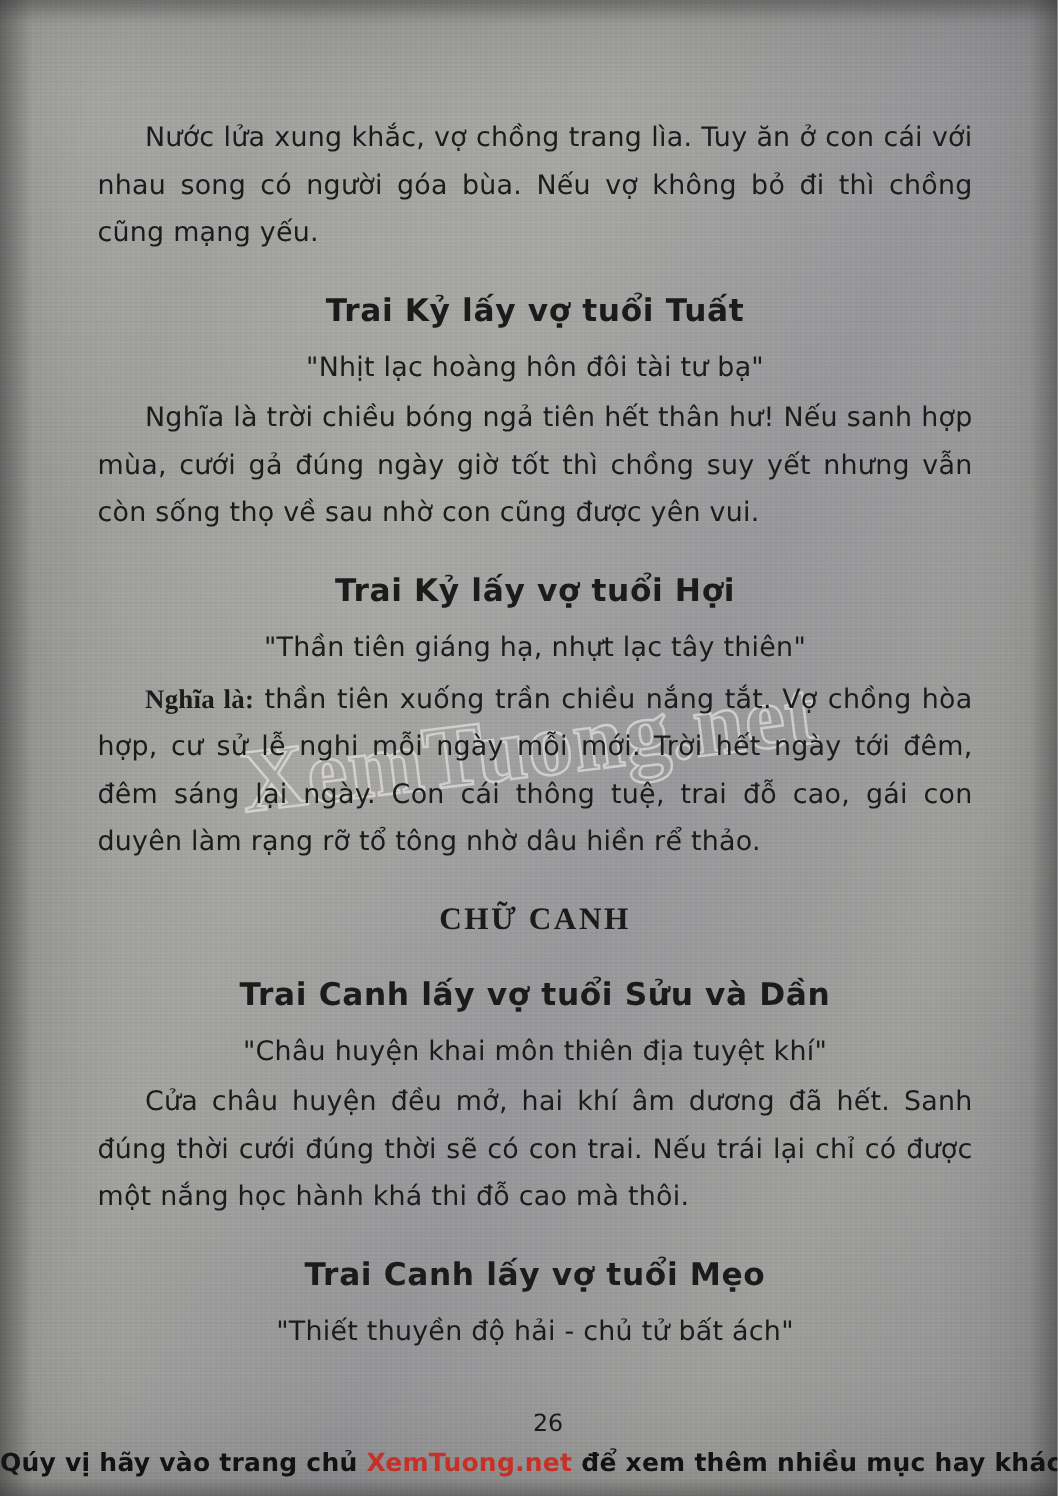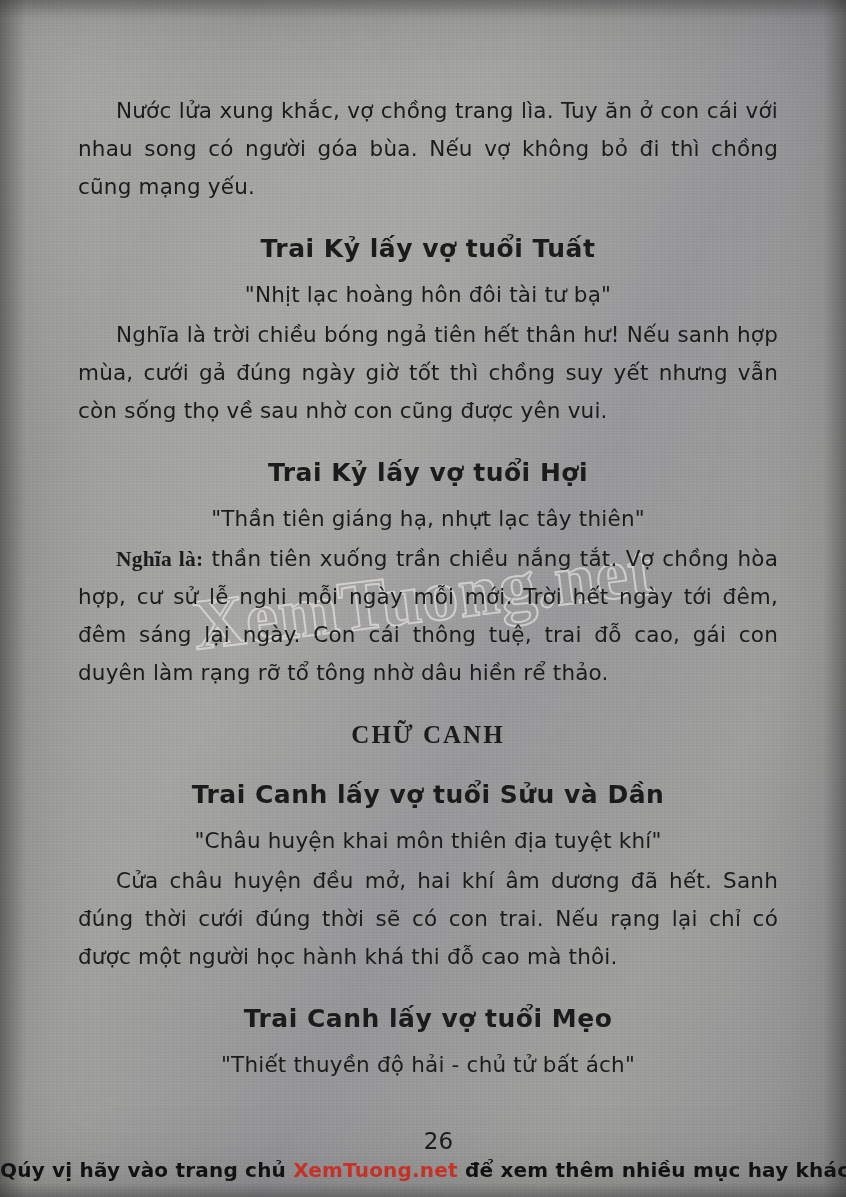--- a/index.html
+++ b/index.html
@@ -95,21 +95,21 @@
   .b {
     font-weight: bold;
     font-family: Liberation Serif, serif;
   }
   .page-number {
     position: absolute;
     left: 1px;
     right: 0;
     top: 1128px;
     text-align: center;
-    font-size: 23px;
+    font-size: 19px;
     color: #1b1b1b;
     font-family: "DejaVu Sans", sans-serif;
     margin-left: 30px;
   }
   .footer-bar {
     position: absolute;
     left: 0;
     right: 0;
     top: 1158px;
     text-align: center;
@@ -177,21 +177,21 @@
     <p class="quote">"Thần tiên giáng hạ, nhựt lạc tây thiên"</p>
 
     <p class="indent"><span class="b">Nghĩa là:</span><span> thần tiên xuống trần chiều nắng tắt. Vợ chồng hòa hợp, cư sử lễ nghi mỗi ngày mỗi mới. Trời hết ngày tới đêm, đêm sáng lại ngày. Con cái thông tuệ, trai đỗ cao, gái con duyên làm rạng rỡ tổ tông nhờ dâu hiền rể thảo.</span></p>
 
     <h2 class="section">CHỮ CANH</h2>
 
     <h2>Trai Canh lấy vợ tuổi Sửu và Dần</h2>
 
     <p class="quote">"Châu huyện khai môn thiên địa tuyệt khí"</p>
 
-    <p class="indent">Cửa châu huyện đều mở, hai khí âm dương đã hết. Sanh đúng thời cưới đúng thời sẽ có con trai. Nếu rạng lại chỉ có được một người học hành khá thi đỗ cao mà thôi.</p>
+    <p class="indent">Cửa châu huyện đều mở, hai khí âm dương đã hết. Sanh đúng thời cưới đúng thời sẽ có con trai. Nếu trái lại chỉ có được một nắng học hành khá thi đỗ cao mà thôi.</p>
 
     <h2>Trai Canh lấy vợ tuổi Mẹo</h2>
 
     <p class="quote">"Thiết thuyền độ hải - chủ tử bất ách"</p>
 
   </div>
 
   <div class="page-number">26</div>
 
   <div class="footer-bar"><span>Qúy vị hãy vào trang chủ </span><span class="brand">XemTuong.net</span><span> để xem thêm nhiều mục hay khác</span></div>

